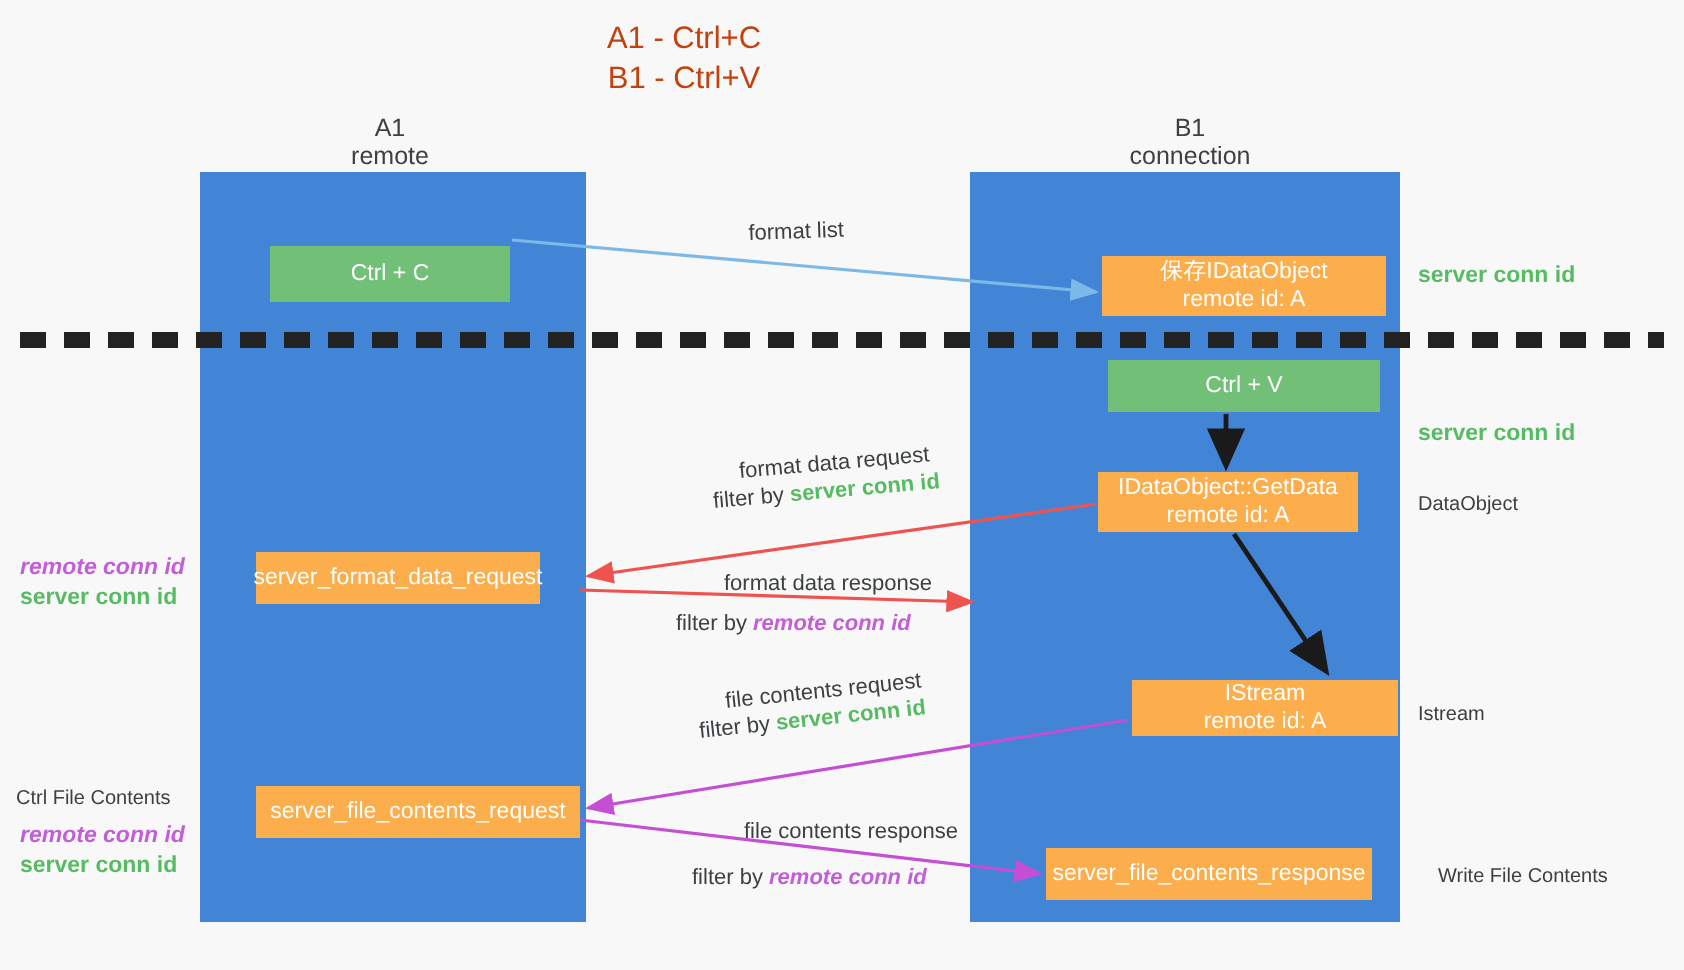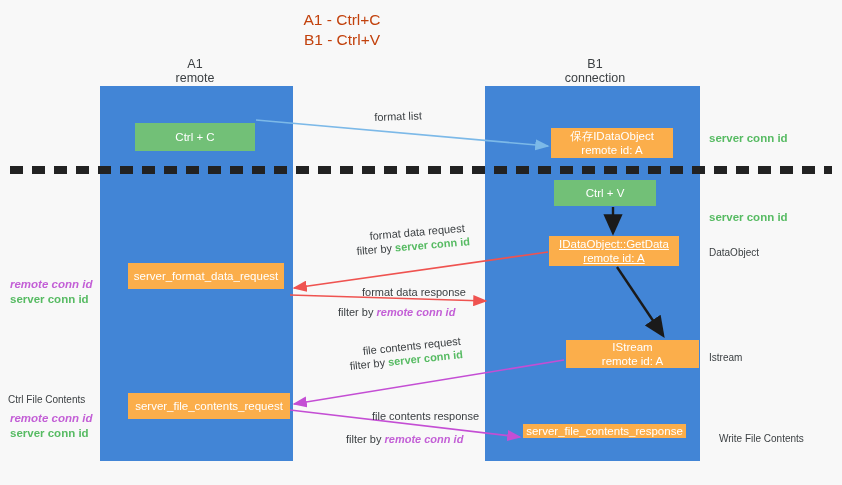--- a/index.html
+++ b/index.html
@@ -35,28 +35,28 @@
   .box{
     box-sizing:border-box;
     display:flex;flex-direction:column;align-items:center;justify-content:center;
     color:#ffffff;font-size:11.5px;line-height:14px;text-align:center;
     white-space:pre-line;
   }
   .green{background:#72c077;}
   .orange{background:#fbae4b;}
 
   #box-ctrlc{left:135px;top:107px;width:120px;height:28px;margin-top:16px;}
-  #box-idataobject{left:551px;top:128px;width:122px;height:30px;text-align:center;}
-  #box-ctrlv{left:554px;top:180px;width:102px;height:26px;}
-  #box-getdata{left:549px;top:236px;width:130px;height:30px;text-decoration:underline;}
-  #box-fdreq{left:128px;top:263px;width:156px;height:26px;}
+  #box-idataobject{left:551px;top:128px;width:142px;height:30px;text-align:center;}
+  #box-ctrlv{left:554px;top:180px;width:136px;height:26px;}
+  #box-getdata{left:549px;top:236px;width:130px;height:30px;}
+  #box-fdreq{left:128px;top:276px;width:142px;height:26px;}
   #box-fdresp{left:489px;top:288px;width:158px;height:26px;}
   #box-istream{left:566px;top:340px;width:133px;height:28px;}
   #box-fcreq{left:128px;top:393px;width:162px;height:26px;}
-  #box-fcresp{left:523px;top:424px;width:163px;height:14px;}
+  #box-fcresp{left:523px;top:424px;width:163px;height:26px;}
 
   
   #sep{
     left:10px;top:166px;width:822px;height:8px;
     background:repeating-linear-gradient(to right,#222 0 13px,transparent 13px 22px);
   }
 
   
   .ann{font-size:10px;color:#3c4043;line-height:15px;white-space:pre-line;}
   .green-txt{color:#57bb63;font-weight:bold;}

